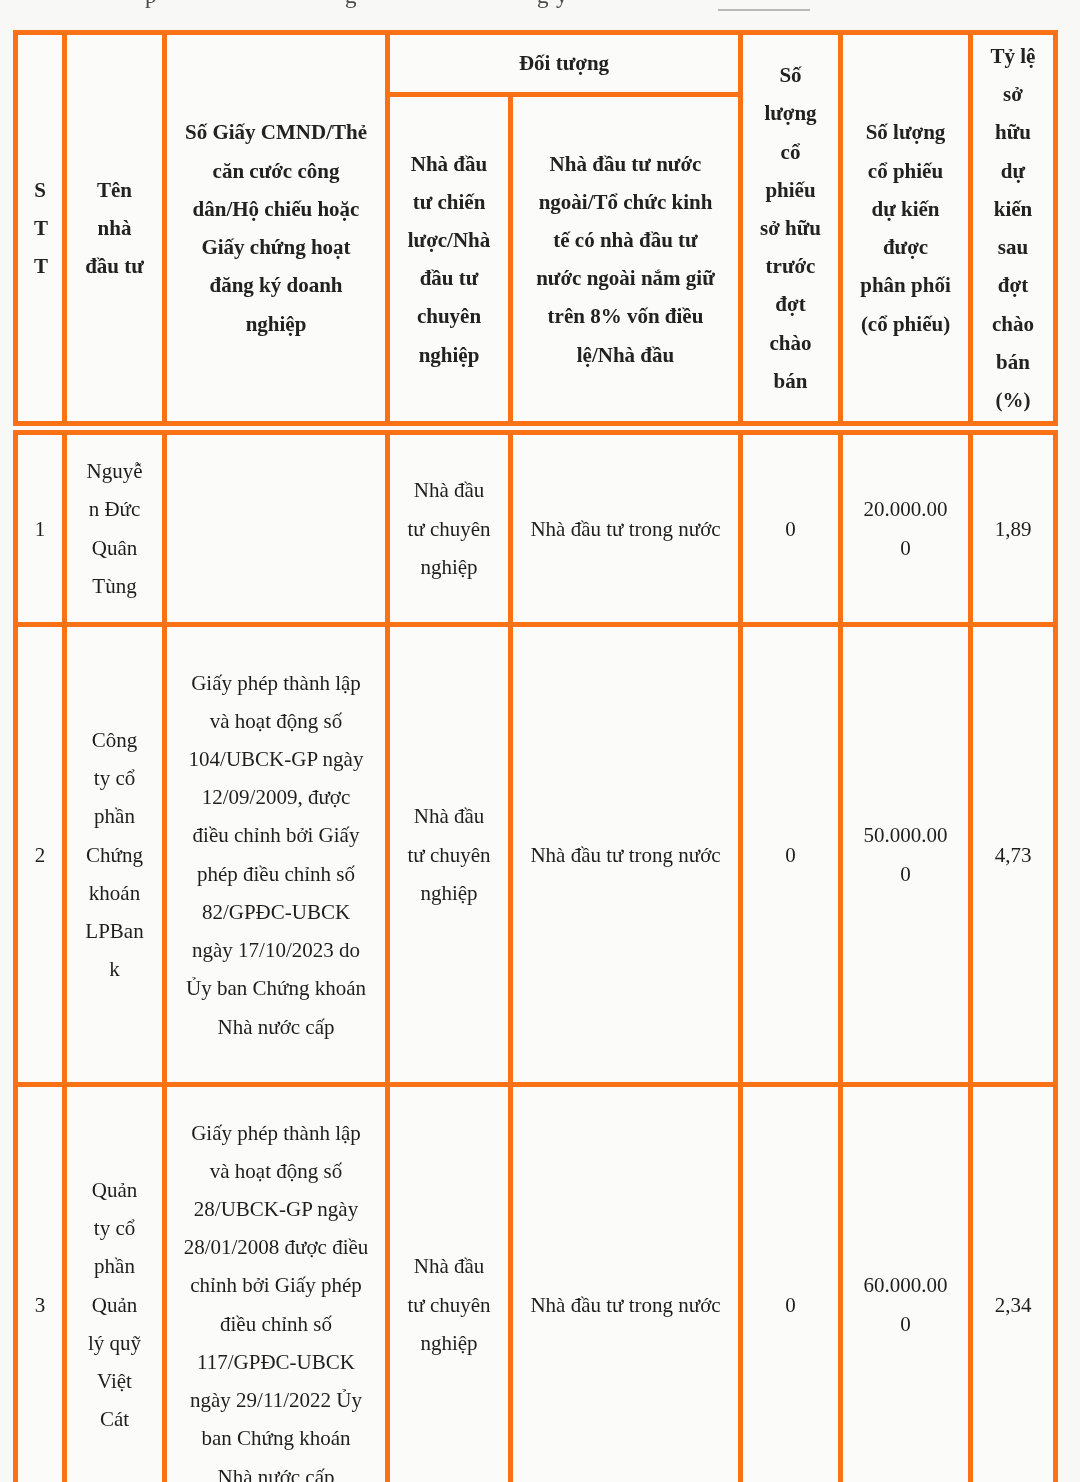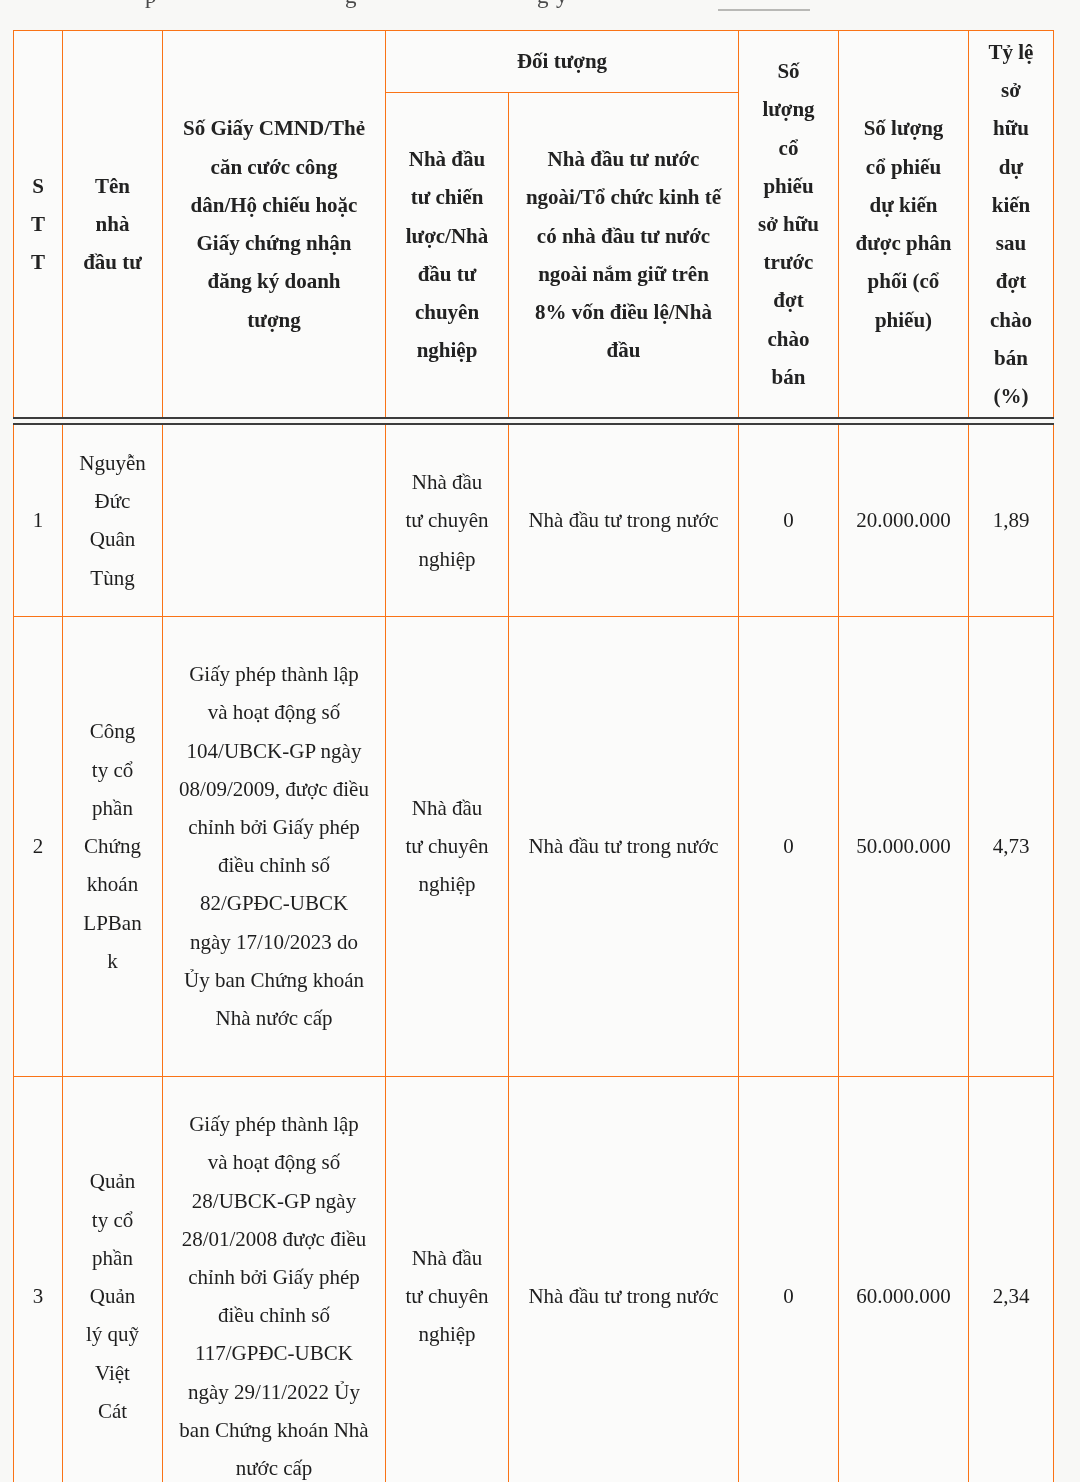--- a/index.html
+++ b/index.html
@@ -38,21 +38,21 @@
     position: absolute;
     left: 13px;
     top: 30px;
     width: 1040px;
     border-collapse: collapse;
     table-layout: fixed;
     color: #1e1e1e;
     background: #fbfbfa;
   }
   .investors th, .investors td {
-    border: 1px solid #f97316;
+    border: 5px solid #f97316;
     text-align: center;
     vertical-align: middle;
     font-size: 21px;
     line-height: 1.82;
     padding: 2px 16px;
     overflow: hidden;
     word-wrap: break-word;
   }
   .investors thead th {
     font-weight: bold;
@@ -96,21 +96,21 @@
     <col style="width:123px">
     <col style="width:230px">
     <col style="width:100px">
     <col style="width:130px">
     <col style="width:85px">
   </colgroup>
   <thead>
     <tr class="h-band">
       <th rowspan="2">STT</th>
       <th rowspan="2">Tên nhà đầu tư</th>
-      <th rowspan="2">Số Giấy CMND/Thẻ căn cước công dân/Hộ chiếu hoặc Giấy chứng nhận đăng ký doanh tượng</th>
+      <th rowspan="2">Số Giấy CMND/Thẻ căn cước công dân/Hộ chiếu hoặc Giấy chứng hoạt đăng ký doanh nghiệp</th>
       <th colspan="2">Đối tượng</th>
       <th rowspan="2">Số lượng cổ phiếu sở hữu trước đợt chào bán</th>
       <th rowspan="2" class="pad-med">Số lượng cổ phiếu dự kiến được phân phối (cổ phiếu)</th>
       <th rowspan="2">Tỷ lệ sở hữu dự kiến sau đợt chào bán (%)</th>
     </tr>
     <tr class="h-sub">
       <th>Nhà đầu tư chiến lược/Nhà đầu tư chuyên nghiệp</th>
       <th class="pad-wide">Nhà đầu tư nước ngoài/Tổ chức kinh tế có nhà đầu tư nước ngoài nắm giữ trên 8% vốn điều lệ/Nhà đầu</th>
     </tr>
   </thead>
@@ -124,21 +124,21 @@
       <td></td>
       <td>Nhà đầu tư chuyên nghiệp</td>
       <td class="pad-wide">Nhà đầu tư trong nước</td>
       <td>0</td>
       <td>20.000.000</td>
       <td>1,89</td>
     </tr>
     <tr class="r2">
       <td>2</td>
       <td class="cell-name">Công ty cổ phần Chứng khoán LPBank</td>
-      <td>Giấy phép thành lập và hoạt động số 104/UBCK-GP ngày 08/09/2009, được điều chỉnh bởi Giấy phép điều chỉnh số 82/GPĐC-UBCK ngày 17/10/2023 do Ủy ban Chứng khoán Nhà nước cấp</td>
+      <td>Giấy phép thành lập và hoạt động số 104/UBCK-GP ngày 12/09/2009, được điều chỉnh bởi Giấy phép điều chỉnh số 82/GPĐC-UBCK ngày 17/10/2023 do Ủy ban Chứng khoán Nhà nước cấp</td>
       <td>Nhà đầu tư chuyên nghiệp</td>
       <td class="pad-wide">Nhà đầu tư trong nước</td>
       <td>0</td>
       <td>50.000.000</td>
       <td>4,73</td>
     </tr>
     <tr class="r3">
       <td>3</td>
       <td class="cell-name">Quản ty cổ phần Quản lý quỹ Việt Cát</td>
       <td>Giấy phép thành lập và hoạt động số 28/UBCK-GP ngày 28/01/2008 được điều chỉnh bởi Giấy phép điều chỉnh số 117/GPĐC-UBCK ngày 29/11/2022 Ủy ban Chứng khoán Nhà nước cấp</td>

